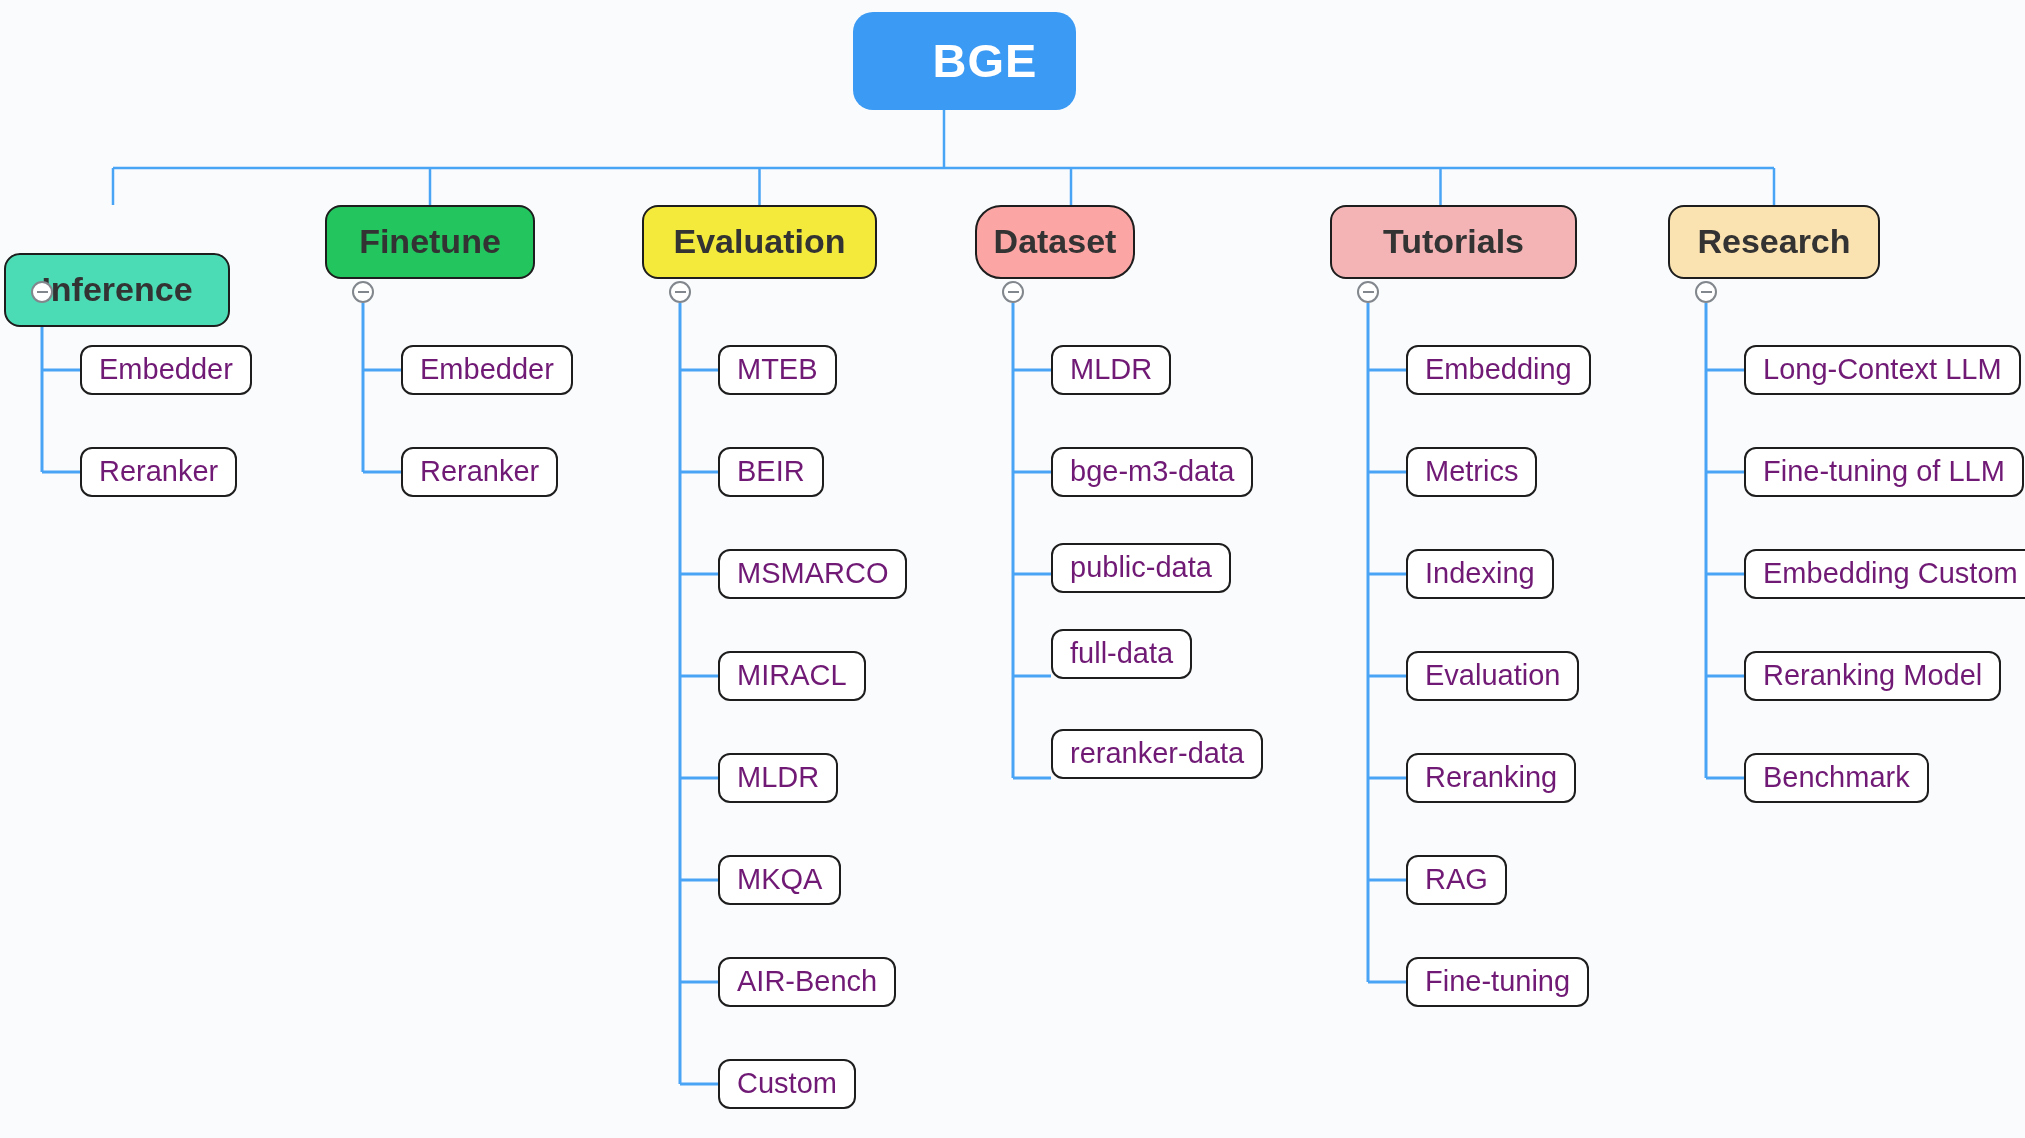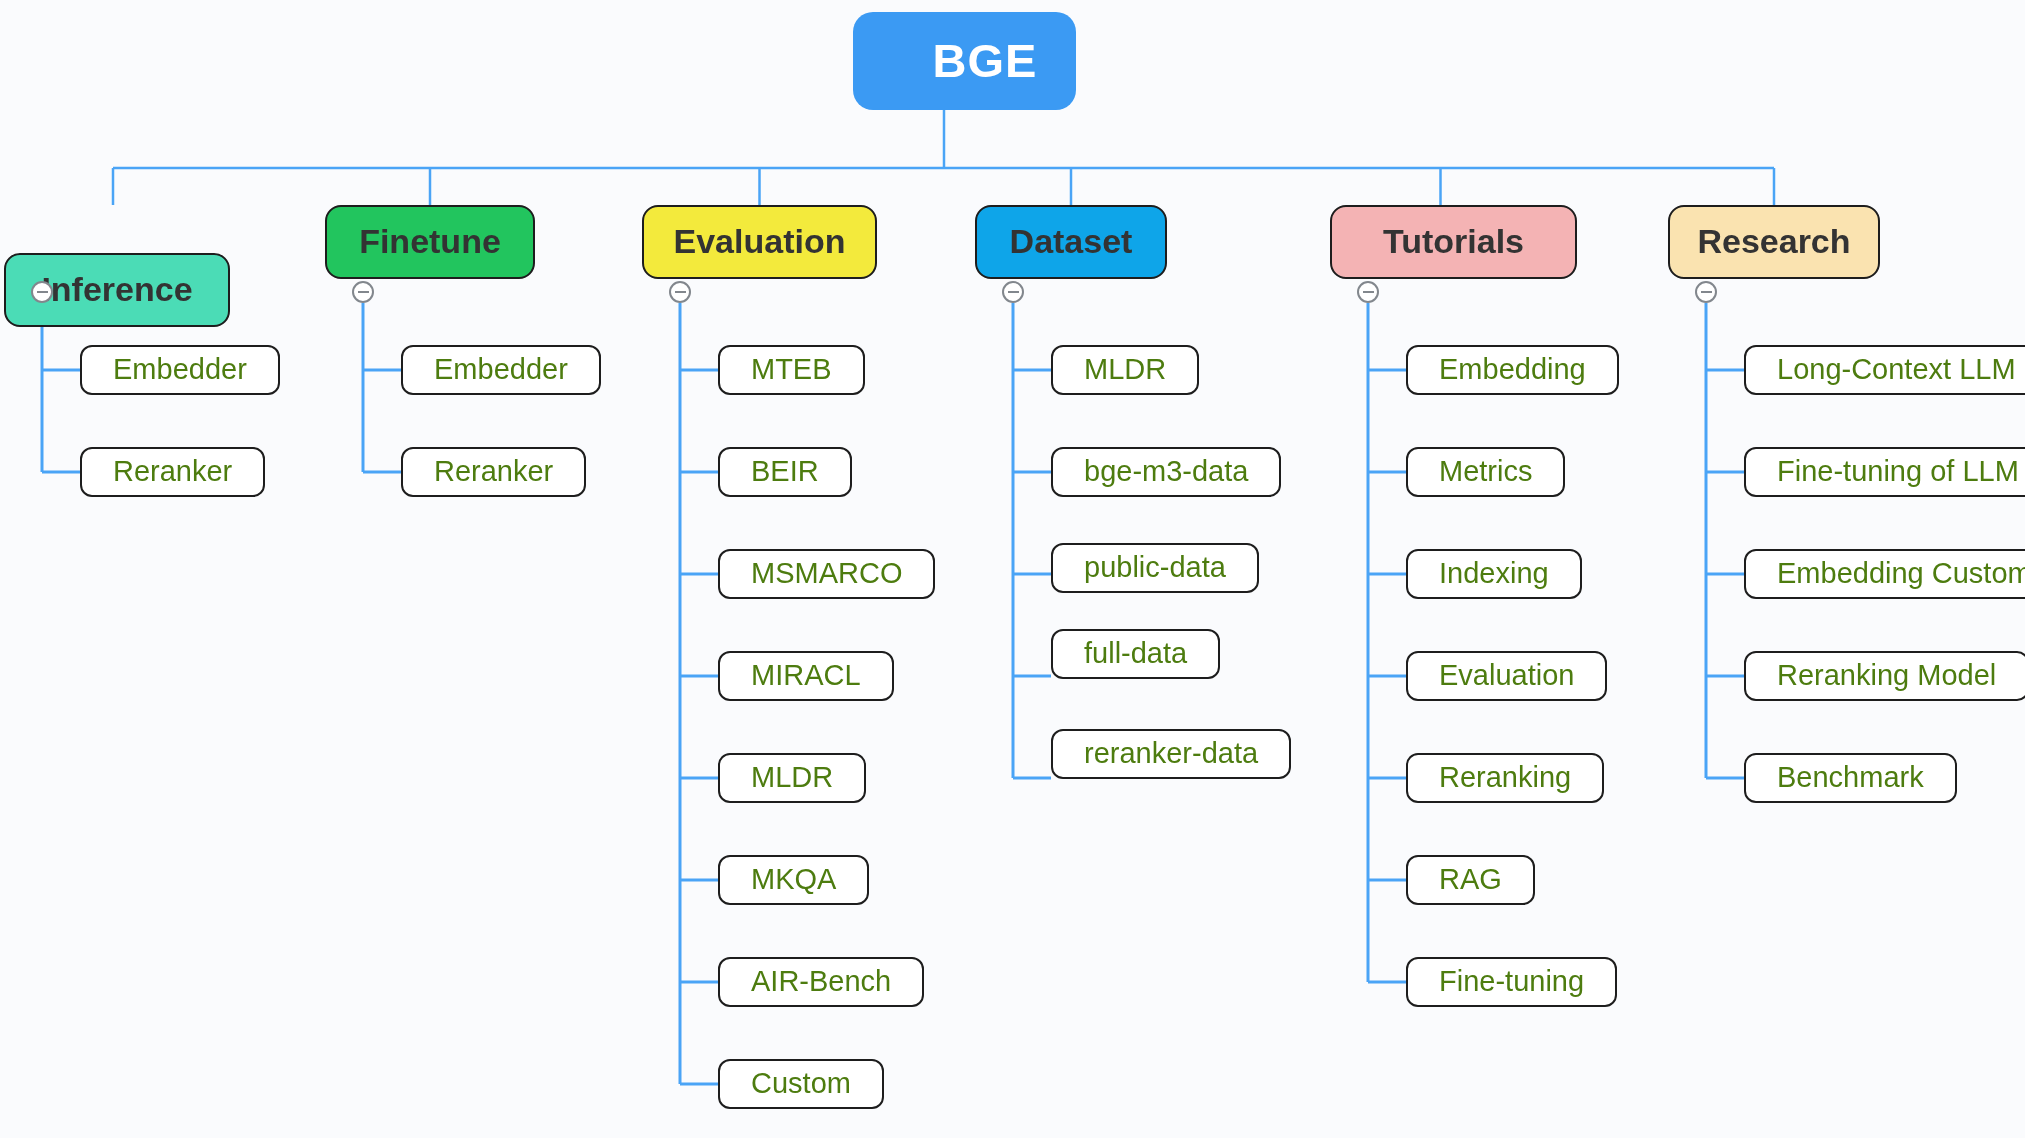--- a/index.html
+++ b/index.html
@@ -22,21 +22,21 @@
   .collapse-toggle{
     position:absolute;left:27px;top:281px;width:22px;height:22px;
     border-radius:50%;border:2px solid #82878d;background:#ffffff;
     box-sizing:border-box;padding:0;display:flex;align-items:center;
     justify-content:center;cursor:pointer;z-index:2;
   }
   .minus-shape{display:block;width:11px;height:0;border-top:2px solid #82878d;}
   .child-node{
     position:absolute;left:76px;height:50px;box-sizing:border-box;
     background:#ffffff;border:2.5px solid #1d1d1d;border-radius:12px;
-    color:#4d7c0f;font-size:29px;line-height:44px;padding:0 31px;
+    color:#701a75;font-size:29px;line-height:44px;padding:0 17px;
     white-space:nowrap;text-align:center;z-index:1;
   }
 </style>
 </head>
 <body>
 
 <div id="canvas">
 
   <svg id="connectors">
       <line x1="944" y1="110" x2="944" y2="168" stroke="#4aa4f6" stroke-width="2.5"></line>
@@ -119,21 +119,21 @@
       <div class="child-node" style="top:549px">MSMARCO</div>
       <div class="child-node" style="top:651px">MIRACL</div>
       <div class="child-node" style="top:753px">MLDR</div>
       <div class="child-node" style="top:855px">MKQA</div>
       <div class="child-node" style="top:957px">AIR-Bench</div>
       <div class="child-node" style="top:1059px">Custom</div>
     </div>
   </div>
 
   <div class="branch-col" style="left:975px">
-    <div class="branch-node" style="width: 192px; background: #0ea5e9;">Dataset</div>
+    <div class="branch-node" style="width: 160px; background: #fca5a5; border-radius: 26px;">Dataset</div>
     <button class="collapse-toggle">
       <span class="minus-shape"></span>
     </button>
     <div class="children">
       <div class="child-node" style="top:345px">MLDR</div>
       <div class="child-node" style="top:447px">bge-m3-data</div>
       <div class="child-node" style="top:543px">public-data</div>
       <div class="child-node" style="top:629px">full-data</div>
       <div class="child-node" style="top:729px">reranker-data</div>
     </div>

